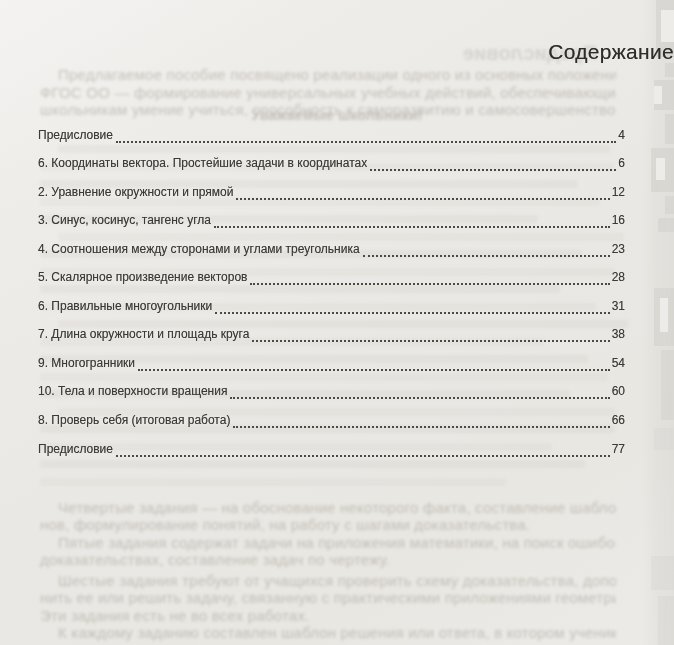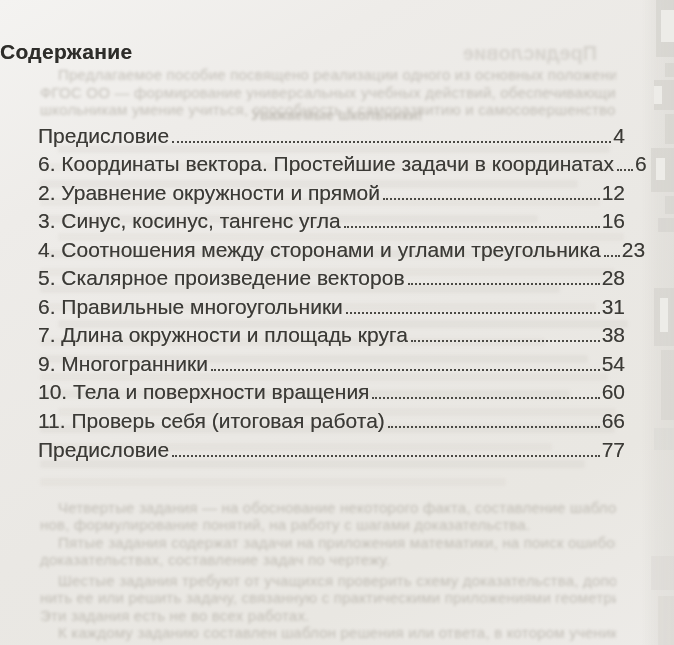--- a/index.html
+++ b/index.html
@@ -44,27 +44,27 @@
     background:linear-gradient(90deg,rgba(214,212,207,0) 0%,rgba(214,212,207,.30) 45%,rgba(208,206,201,.34) 100%);
     filter:blur(.5px);
   }
   .edge-block{position:absolute;background:var(--block);}
   .edge-block.light{background:#edece8;}
 
   
   .content{position:absolute;inset:0;z-index:3;color:var(--ink);}
   .title{
     position:absolute;top:40px;left:0;width:100%;margin:0;
-    text-align:left;font-size:21px;font-weight:bold;letter-spacing:.3px;
+    text-align:right;font-size:21px;font-weight:normal;letter-spacing:.3px;
     color:#2e2d2a;text-shadow:0 0 .6px rgba(46,45,42,.55);
   }
   .toc{position:absolute;top:120px;left:38px;right:49px;}
   .toc-row{display:flex;align-items:flex-end;height:28.55px;}
   .toc-label,.toc-page{
-    font-size:21px;line-height:27px;white-space:nowrap;
+    font-size:12px;line-height:27px;white-space:nowrap;
     text-shadow:0 0 .5px rgba(59,58,54,.5);
   }
   .leader{
     flex:1 1 auto;min-width:16px;height:0;
     border-bottom:2px dotted #4a4944;
     margin:0 2px 6px 3px;
   }
   .toc-page{text-align:right;}
 </style>
 </head>
@@ -189,21 +189,21 @@
         <span class="toc-label">9. Многогранники</span>
         <span class="leader"></span>
         <span class="toc-page">54</span>
       </div>
         <div class="toc-row">
         <span class="toc-label">10. Тела и поверхности вращения</span>
         <span class="leader"></span>
         <span class="toc-page">60</span>
       </div>
         <div class="toc-row">
-        <span class="toc-label">11. Проверь себя (итоговая работа)</span>
+        <span class="toc-label">8. Проверь себя (итоговая работа)</span>
         <span class="leader"></span>
         <span class="toc-page">66</span>
       </div>
         <div class="toc-row">
         <span class="toc-label">Предисловие</span>
         <span class="leader"></span>
         <span class="toc-page">77</span>
       </div>
       </div>
   </div>

